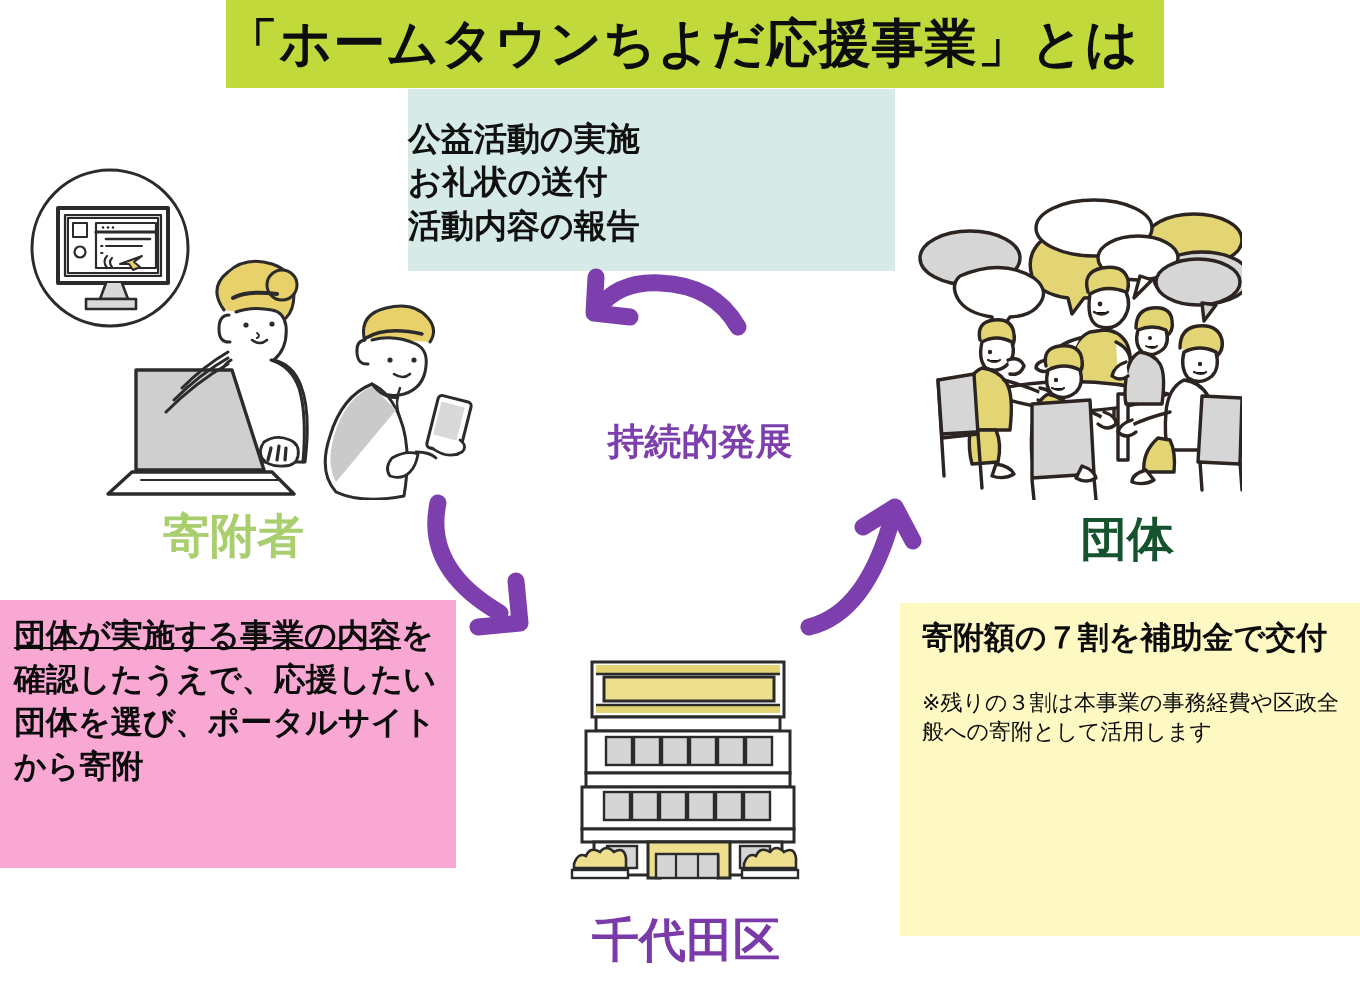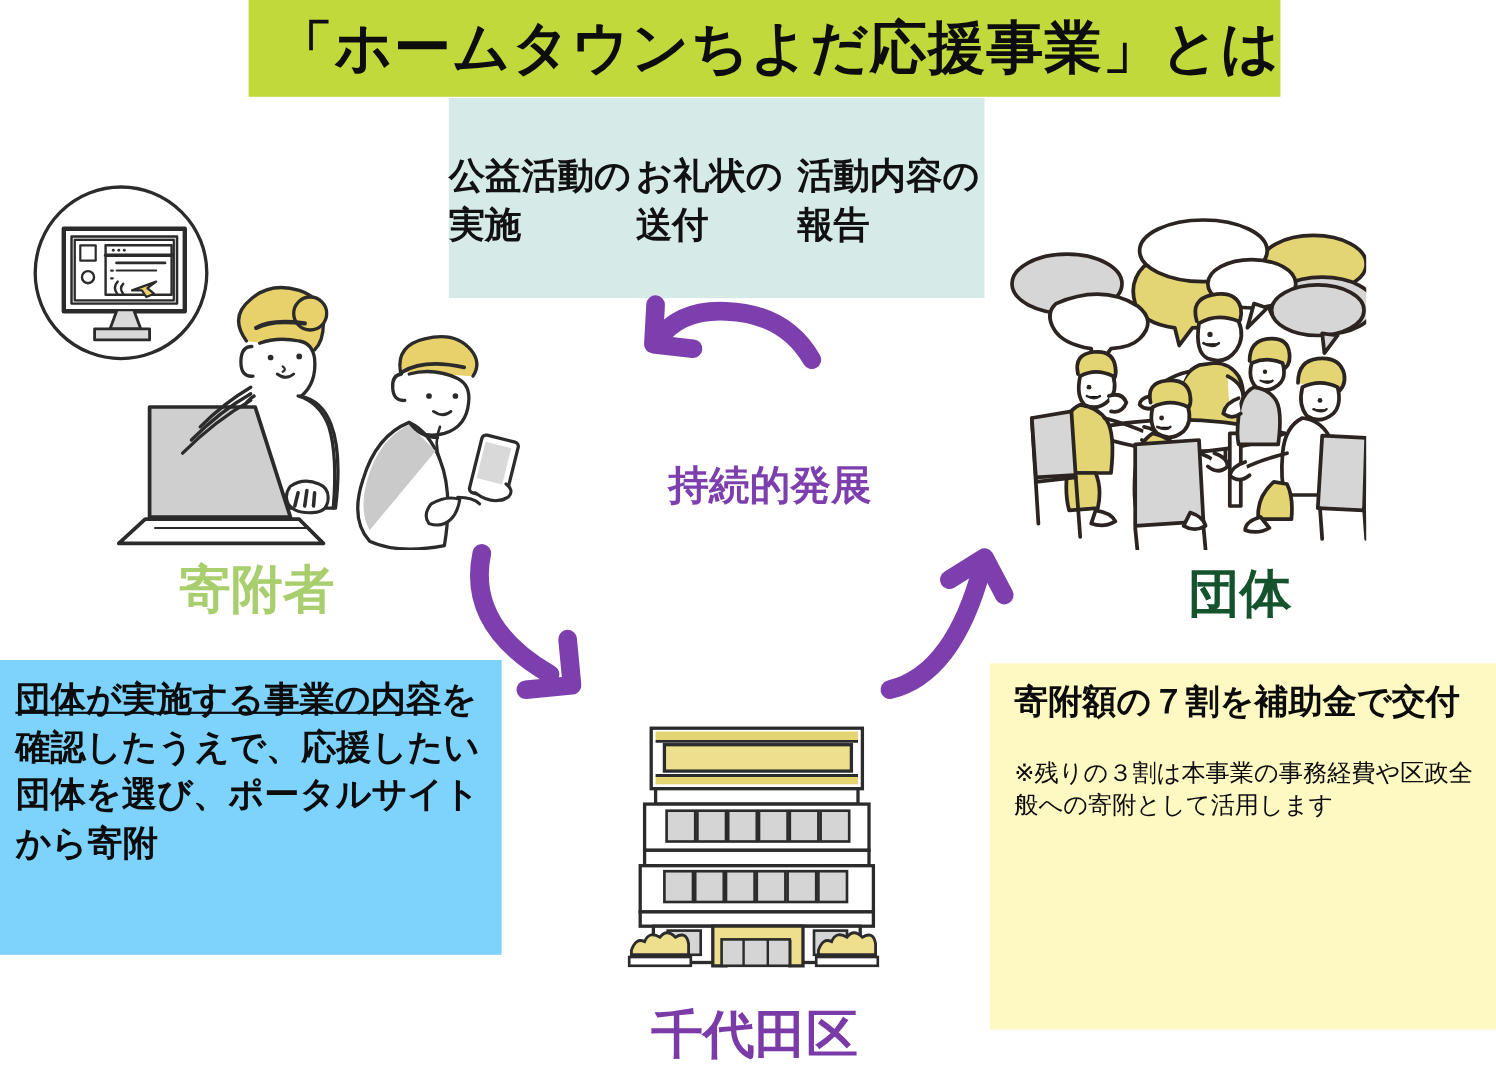--- a/index.html
+++ b/index.html
@@ -9,41 +9,41 @@
     background: #ffffff;
     font-family: "Liberation Sans", "DejaVu Sans", sans-serif;
     overflow: hidden;
   }
   #canvas { position: relative; width: 1360px; height: 982px; }
 
   
   .title-banner {
     position: absolute; left: 226px; top: 0; width: 938px; height: 88px;
     background: #c2d93c;
-    display: flex; align-items: center; justify-content: flex-end;
+    display: flex; align-items: center; justify-content: flex-start;
   }
   .title-banner .title-text {
     font-size: 52px; font-weight: bold; color: #0d0d0d;
     letter-spacing: 1px; white-space: nowrap;
   }
 
   
   .box-top {
     position: absolute; left: 408px; top: 89px; width: 487px; height: 182px;
     background: #d6ebe8;
-    display: flex; flex-direction: row;
-    align-items: center; justify-content: center;
+    display: flex; flex-direction: column;
+    justify-content: center;
     padding-top: 4px;
   }
   .box-top .line { font-size: 33px; font-weight: bold; color: #111; line-height: 1.32; }
 
   
   .box-left {
     position: absolute; left: 0; top: 600px; width: 456px; height: 268px;
-    background: #7dd3fc;
+    background: #f9a8d4;
     padding: 14px 12px 10px 14px;
   }
   .box-left .txt {
     font-size: 32px; font-weight: bold; color: #0c0c0c; line-height: 1.36;
   }
   .box-left .u { text-decoration: underline; text-decoration-thickness: 2px; }
 
   
   .box-right {
     position: absolute; left: 900px; top: 603px; width: 460px; height: 333px;

